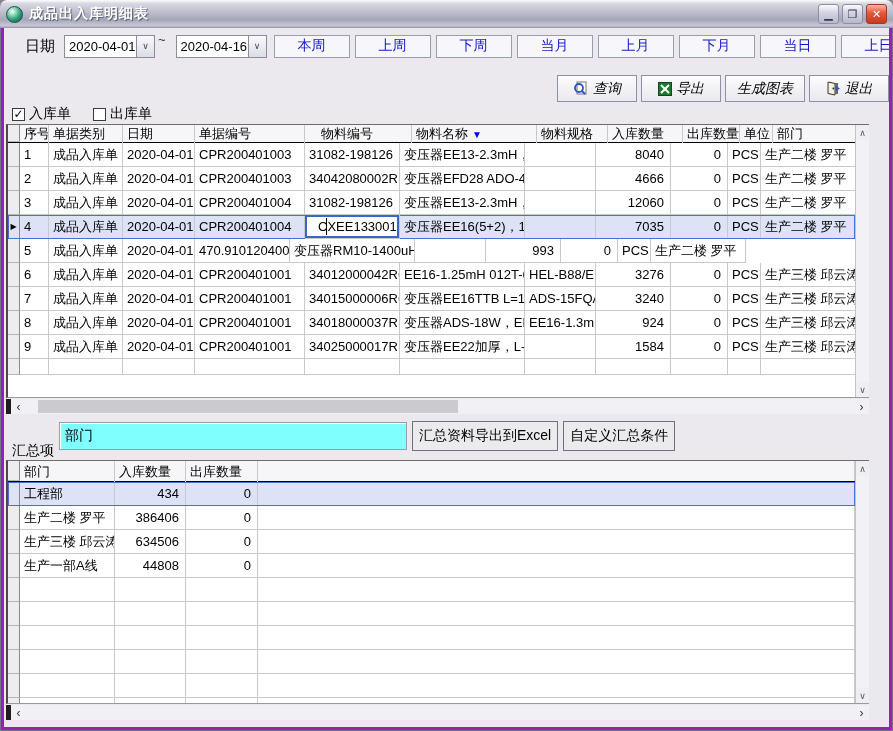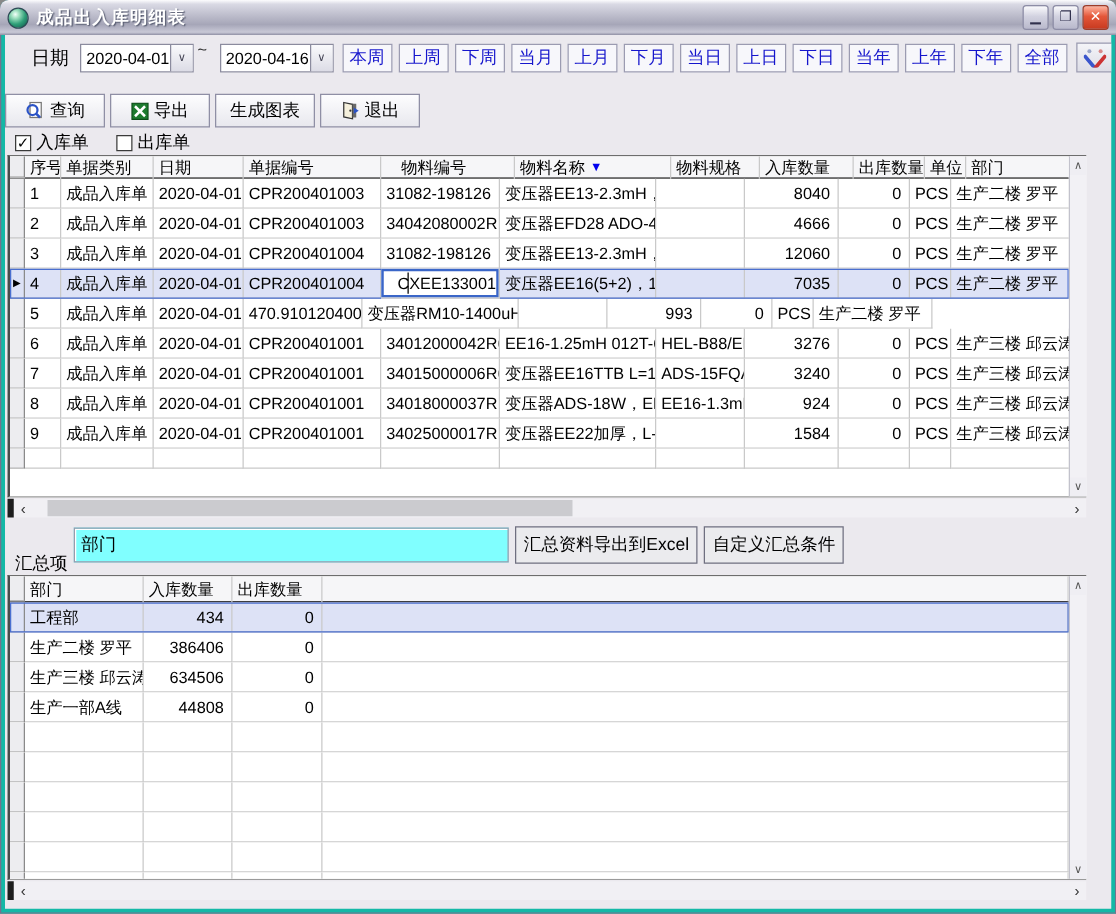--- a/index.html
+++ b/index.html
@@ -1,19 +1,19 @@
 <!DOCTYPE html>
 <html><head>
 <meta charset="utf-8">
 <style>
   * { margin:0; padding:0; box-sizing:border-box; }
   html,body { width:893px; height:731px; }
   body { font-family:"Liberation Sans","DejaVu Sans",sans-serif; background:#888; overflow:hidden; }
 
-  .window { position:relative; width:893px; height:731px; background:#14b8a6;
+  .window { position:relative; width:893px; height:731px; background:#a21caf;
             border-radius:7px 7px 0 0; box-shadow:inset 0 0 0 1px #73738e; }
   
   .titlebar { position:absolute; left:0; top:0; width:100%; height:28px;
     border-radius:7px 7px 0 0;
     background:linear-gradient(180deg,#fdfdfe 0%,#d9d9e4 12%,#bcbccb 45%,#a6a6b8 70%,#c8c8d6 92%,#8f8fa4 100%);
     display:flex; align-items:center; padding:0 6px; }
   .title-icon { width:17px; height:17px; border-radius:50%;
     background:radial-gradient(circle at 35% 30%, #f2fffa 0%, #9fe0c0 22%, #2f9f78 55%, #0b4f46 100%);
     border:1px solid #2d4b55; margin-right:6px; flex:0 0 auto; }
   .title-text { color:#fff; font-weight:bold; font-size:14px; letter-spacing:1px;
@@ -32,28 +32,28 @@
   .row-toolbar { position:absolute; left:0; top:5px; width:100%; height:26px; display:flex; align-items:center; }
   .date-label { margin-left:21px; font-size:15px; color:#000; flex:0 0 auto; }
   .select { margin-left:9px; width:91px; height:23px; background:#fff; border:1px solid #8b8b9e;
     display:flex; align-items:center; flex:0 0 auto; }
   .select .val { flex:1 1 auto; font-size:13px; padding-left:4px; white-space:nowrap; }
   .select .arrowbox { width:18px; height:100%; border-left:1px solid #8b8b9e;
     background:linear-gradient(180deg,#fafafc,#dcdce6); display:flex; align-items:center; justify-content:center;
     font-size:9px; color:#445; }
   .tilde { font-size:13px; color:#333; margin:0 1px 14px 3px; flex:0 0 auto; }
   .range-group { display:flex; margin-left:7px; gap:5px; flex:0 0 auto; }
-  .range-btn { height:23px; padding:0 5px; background:#f7f7fb; border:1px solid #9b9bb1;
+  .range-btn { height:23px; padding:0 23px; background:#f7f7fb; border:1px solid #9b9bb1;
     color:#1515cc; font-size:14px; display:flex; align-items:center; white-space:nowrap; }
   .tools-btn { margin-left:7px; width:31px; height:24px; background:linear-gradient(180deg,#f4f4f8,#dddde6);
     border:1px solid #9b9bb1; display:flex; align-items:center; justify-content:center; flex:0 0 auto; }
 
   
   .row-actions { position:absolute; left:0; top:47px; width:100%; height:28px;
-    display:flex; justify-content:flex-start; gap:4px; }
+    display:flex; justify-content:flex-end; gap:4px;font-style:italic; }
   .act-btn { height:27px; min-width:80px; padding:0 8px; background:linear-gradient(180deg,#fdfdfe,#e8e8ee);
     border:1px solid #8f8fa5; font-size:14px; color:#000; display:flex; align-items:center; justify-content:center; gap:4px; }
 
   
   .row-filters { position:absolute; left:8px; top:77px; height:18px; display:flex; align-items:center; gap:0; }
   .chk { width:13px; height:13px; background:#fff; border:1px solid #3a3a3a; display:flex;
     align-items:center; justify-content:center; font-size:12px; line-height:1; color:#000; flex:0 0 auto; }
   .chk-label { font-size:14px; margin:0 22px 0 4px; white-space:nowrap; }
 
   

